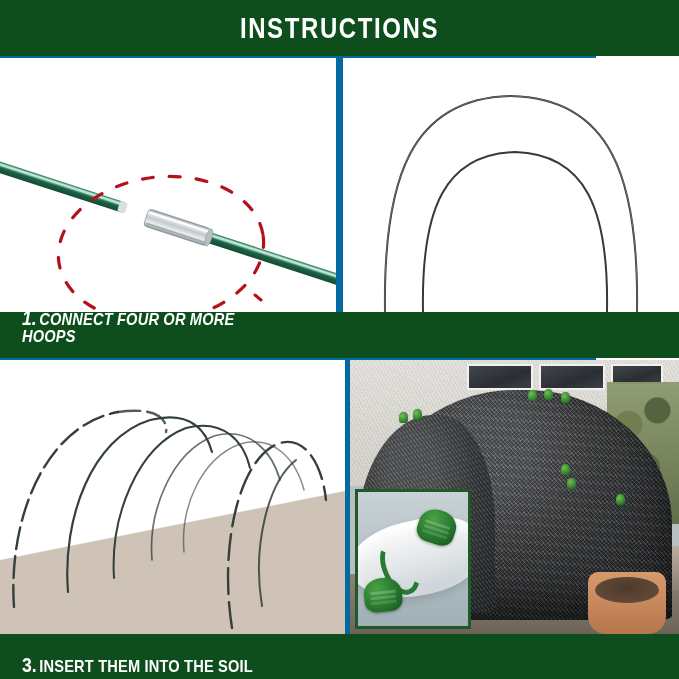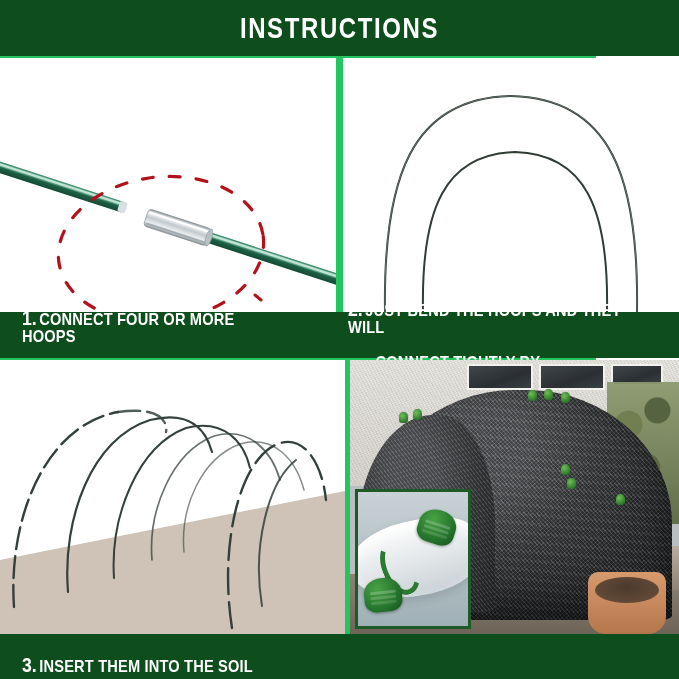--- a/index.html
+++ b/index.html
@@ -5,21 +5,21 @@
   * { box-sizing: border-box; margin: 0; padding: 0; }
   html, body {
     width: 679px; height: 679px;
     background: #ffffff;
     font-family: "Liberation Sans", sans-serif;
     overflow: hidden;
   }
   #sheet {
     position: relative;
     width: 596px; height: 679px;
-    background: #22c55e;
+    background: #0369a1;
   }
 
   
   .header {
     position: absolute; left: 0; top: 0;
     width: 679px; height: 56px;
     background: var(--green, #0d4e1c);
     display: flex; align-items: center; justify-content: center;
   }
   .header-title {
@@ -44,21 +44,21 @@
   #panel-3 { left: 0;   top: 360px; width: 345px; height: 274px; }
   #panel-4 { left: 350px; top: 360px; width: 329px; height: 274px; }
 
   
   .caption-bar {
     position: absolute;
     left: 0; width: 679px;
     background: var(--green, #0d4e1c);
     display: flex;
   }
-  #caption-bar-top    { top: 312px; height: 46px; }
+  #caption-bar-top    { top: 312px; height: 46px; font-style: italic; }
   #caption-bar-bottom { top: 634px; height: 45px; }
 
   .caption {
     flex: 0 0 50%;
     display: flex;
     align-items: center;
     color: #ffffff;
     padding: 0 4px 0 0;
   }
   .caption-inner {
@@ -289,28 +289,20 @@
 
   <div class="caption-bar" id="caption-bar-top">
     <div class="caption" id="caption-1">
       <span class="caption-inner">
         <span class="cap-first-line">
           <span class="cap-num">1.</span><span class="cap-text">CONNECT FOUR OR MORE HOOPS</span>
         </span>
         <span class="cap-line2">TOGETHER WITH CONNECTERS</span>
       </span>
     </div>
-    <div class="caption" id="caption-2">
-      <span class="caption-inner">
-        <span class="cap-first-line">
-          <span class="cap-num">2.</span><span class="cap-text">JUST BEND THE HOOPS AND THEY WILL</span>
-        </span>
-        <span class="cap-line2">CONNECT TIGHTLY BY THEMSELVES</span>
-      </span>
-    </div>
   </div>
 
   <div class="panel" id="panel-3">
     <svg class="p3-svg" width="345" height="274" viewBox="0 0 345 274">
 
       <path d="M0,200 L345,131 L345,274 L0,274 Z" fill="#cfc3b8"></path>
 
       <g fill="none" stroke="#34403a" stroke-linecap="round">
 
         <path d="M14,247 C8,160 44,66 118,52" stroke-width="2.4" stroke-dasharray="22 7"></path>

